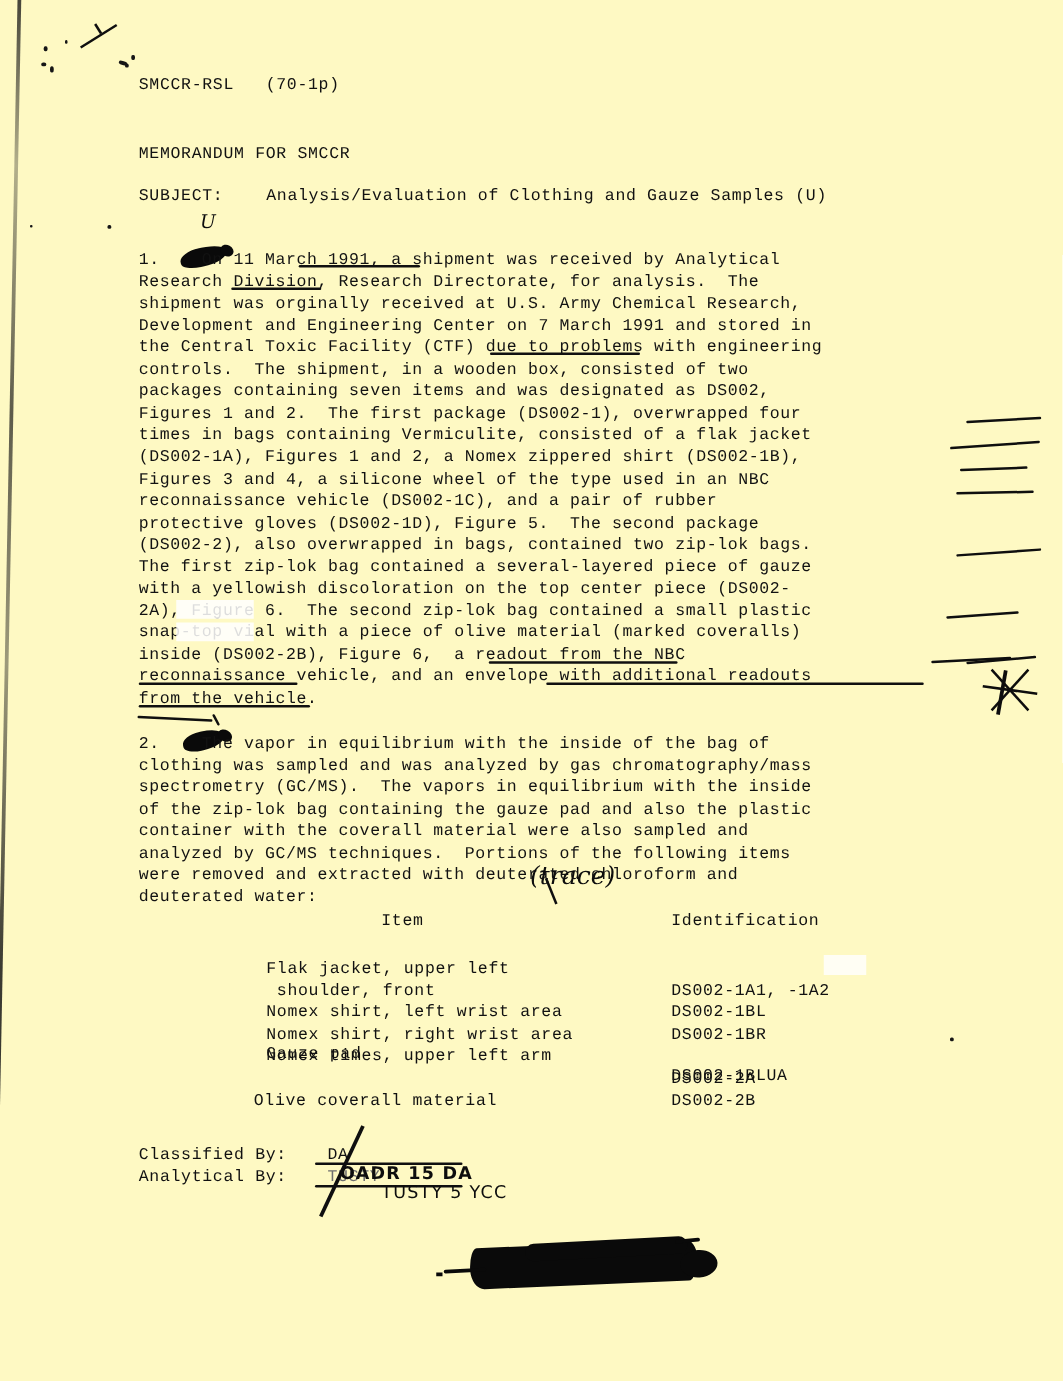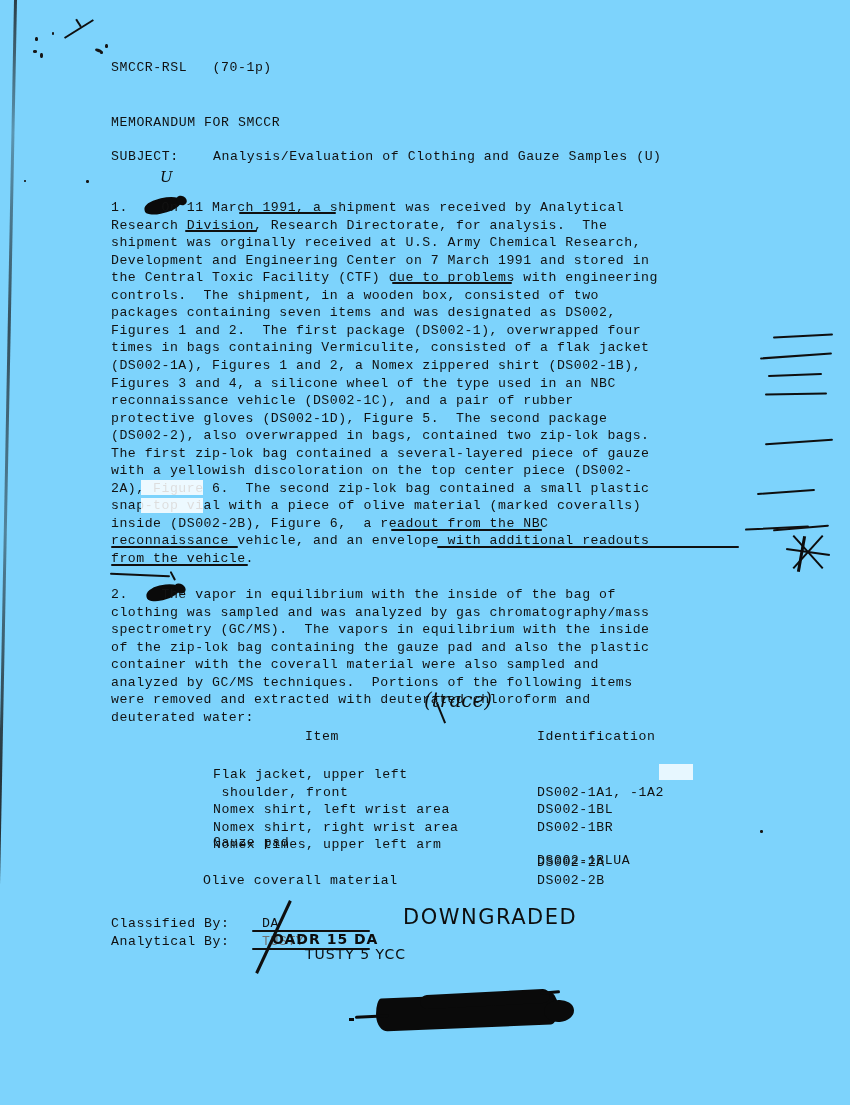--- a/index.html
+++ b/index.html
@@ -4,21 +4,21 @@
 <style>
   html, body {
     margin: 0;
     padding: 0;
     background: #ffffff;
   }
   #page {
     position: relative;
     width: 850px;
     height: 1105px;
-    background: #7dd3fc;
+    background: #fef9c3;
     overflow: hidden;
     font-family: "Liberation Mono", "DejaVu Sans Mono", monospace;
     color: #0d0d0d;
   }
 
   
   .scan-edge {
     position: absolute;
     left: 14px;
     top: 0;
@@ -226,21 +226,20 @@
 
   <div class="typed" style="left:111px;top:933px;">Analytical By:</div>
   <div class="typed faded" style="left:262px;top:933px;">TUSTY</div>
   <div class="pen-underline" style="left:252px;top:948px;width:118px;"></div>
 
   <div class="hand hand-caps" style="left:272px;top:931px;font-size:14px;font-weight:bold;">OADR 15 DA</div>
   <div class="hand hand-caps" style="left:305px;top:946px;font-size:14px;">TUSTY 5 YCC</div>
 
   <div class="pen-slash" style="left:272px;top:897px;width:3px;height:80px;transform:rotate(25deg);"></div>
 
-  <div class="hand hand-caps" style="left:403px;top:905px;font-size:21px;letter-spacing:1.5px;">DOWNGRADED</div>
 
   <div class="blob blob-bottom" style="left:376px;top:995px;width:182px;height:33px;"></div>
   <div class="blob" style="left:420px;top:992px;width:130px;height:14px;border-radius:10px;transform:rotate(-3deg);"></div>
   <div class="blob blob-tail" style="left:544px;top:1000px;width:30px;height:22px;transform:rotate(-4deg);"></div>
   <div class="blob" style="left:355px;top:1015px;width:34px;height:3px;border-radius:2px;transform:rotate(-3deg);"></div>
   <div class="blob" style="left:349px;top:1018px;width:5px;height:3px;"></div>
   <div class="blob" style="left:540px;top:991px;width:20px;height:3px;border-radius:2px;transform:rotate(-5deg);"></div>
 
 </div>
 

